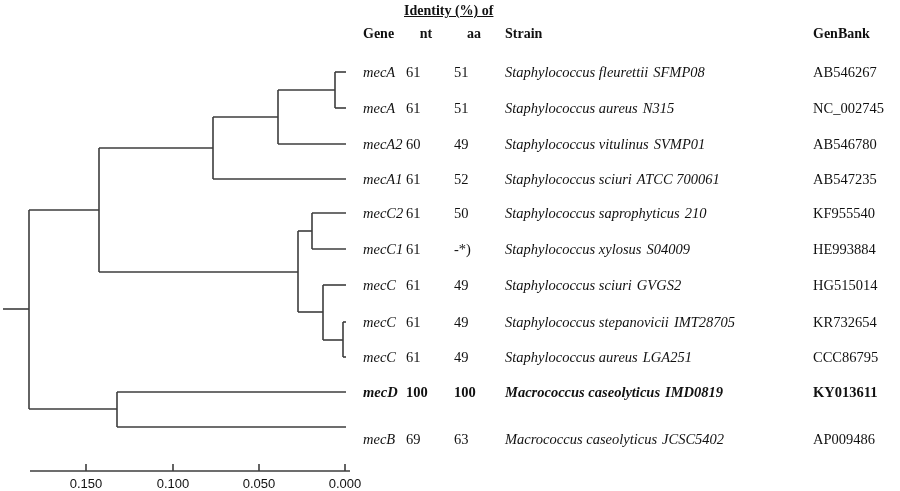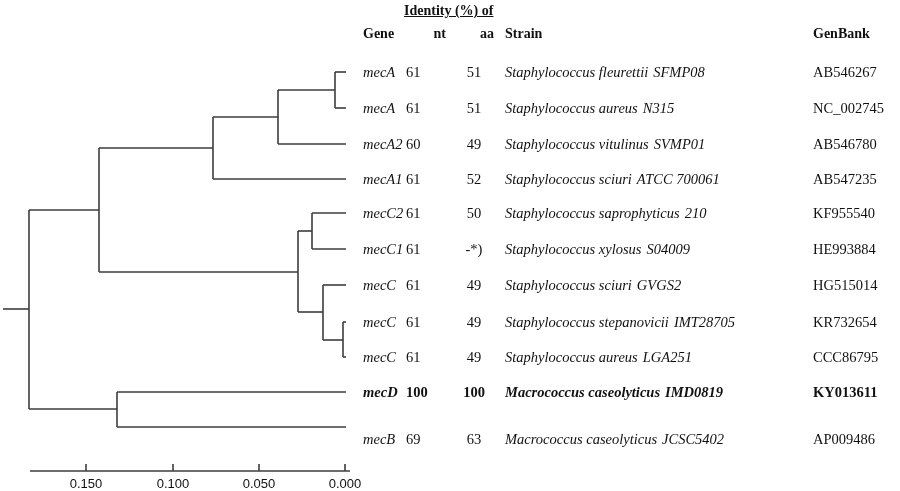--- a/index.html
+++ b/index.html
@@ -5,29 +5,29 @@
   html,body{margin:0;padding:0;}
   body{
     width:900px;height:491px;background:#ffffff;position:relative;overflow:hidden;
     font-family:"Liberation Serif", serif;color:#111;
   }
   #figure{position:absolute;inset:0;}
   #tree-svg{position:absolute;left:0;top:0;width:900px;height:491px;pointer-events:none;}
   .hdr{position:absolute;white-space:nowrap;font-weight:bold;font-size:14px;}
   #identity-title{left:404px;top:3px;text-decoration:underline;}
   #col-gene{left:363px;top:26px;}
-  #col-nt{left:406px;top:26px;width:40px;text-align:right;}
-  #col-aa{left:454px;top:26px;width:40px;text-align:right;}
+  #col-nt{left:406px;top:26px;width:40px;text-align:center;}
+  #col-aa{left:454px;top:26px;width:40px;text-align:center;}
   #col-strain{left:505px;top:26px;}
   #col-genbank{left:813px;top:26px;}
   .row{position:absolute;left:0;width:900px;height:20px;line-height:20px;}
   .cell{position:absolute;top:0;font-size:14.5px;white-space:nowrap;}
   .gene{left:363px;font-style:italic;}
   .nt{left:406px;width:40px;text-align:left;}
-  .aa{left:454px;width:40px;text-align:center;}
+  .aa{left:454px;width:40px;text-align:left;}
   .strain{left:505px;}
   .sp{font-style:italic;}
   .sid{margin-left:5px;font-style:italic;}
   .gb{left:813px;}
   .row.bold .cell, .row.bold .sp, .row.bold .sid{font-weight:bold;}
 </style>
 </head>
 <body>
 
 <div id="figure">

